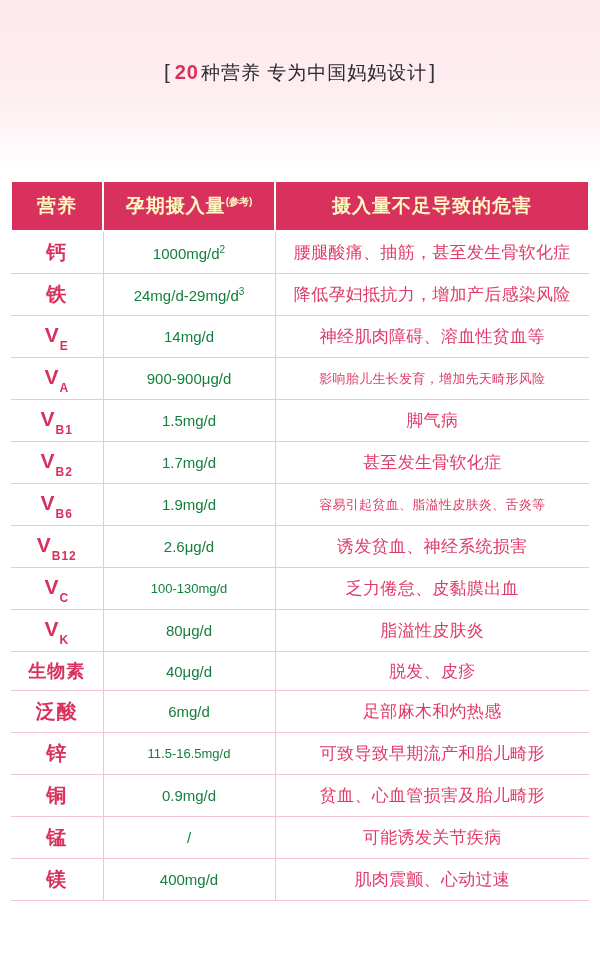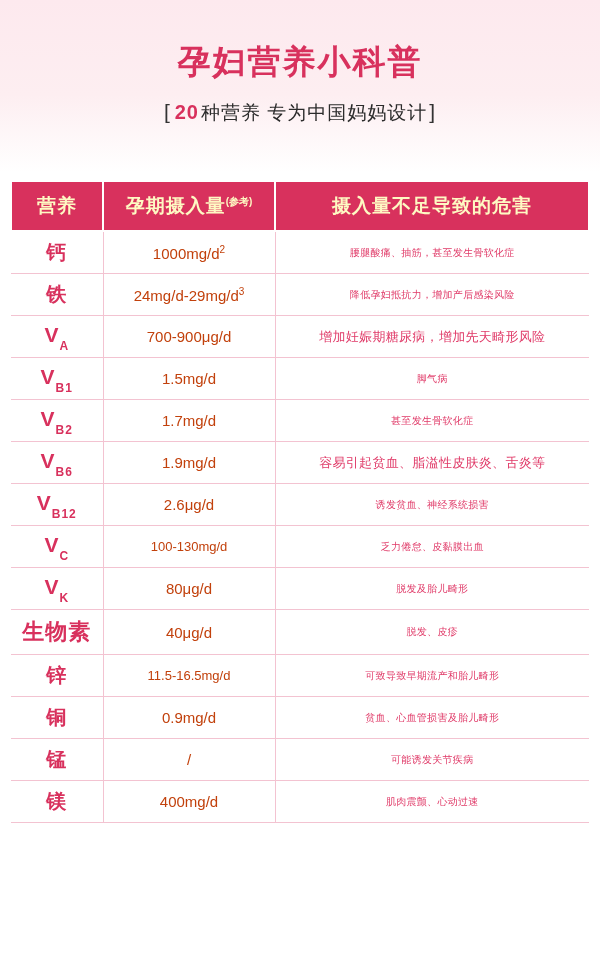--- a/index.html
+++ b/index.html
@@ -86,30 +86,30 @@
     padding: 7px 3px;
     vertical-align: middle;
   }
   td.name {
     color: #d8315d;
     font-weight: bold;
     font-size: 20px;
     border-right: 1px solid #f3c3d1;
     letter-spacing: 1px;
   }
-  td.name.small { font-size: 22px; font-family: Liberation Mono, monospace; }
+  td.name.small { font-size: 18px; font-family: Liberation Mono, monospace; }
   td.amount {
-    color: #c2410c;
+    color: #15803d;
     font-size: 15px;
     border-right: 1px solid #f3c3d1;
   }
   td.amount.tiny { font-size: 13px; text-align: center; }
   td.harm {
     color: #e03a68;
-    font-size: 10px;
+    font-size: 17px;
     letter-spacing: 0.3px;
   }
   td.harm.tiny { font-size: 13px; }
   .vit { position: relative; display: inline-block; }
   .vit .base { font-size: 21px; font-weight: bold; }
   .vit .sub {
     font-size: 12px;
     font-weight: bold;
     vertical-align: sub;
     position: relative;
@@ -117,21 +117,20 @@
     left: 0px;
   }
   sup.s { font-size: 10px; vertical-align: super; }
 </style>
 </head>
 <body>
 
 <div class="page">
 
   <div class="header">
-    <h1 class="main-title">孕妇营养小科普</h1>
     <div class="subtitle-wrap">
       <span class="brk">[</span><span class="subtitle-num">20</span><span>种营养</span>&nbsp;<span>专为中国妈妈设计</span><span class="brk">]</span>
     </div>
   </div>
 
   <div class="table-wrap">
     <table class="nutri">
       <thead>
         <tr>
           <th class="c1">营养</th>
@@ -144,23 +143,28 @@
             <td class="name">钙</td>
             <td class="amount">1000mg/d<sup class="s">2</sup></td>
             <td class="harm">腰腿酸痛、抽筋，甚至发生骨软化症</td>
           </tr>
           <tr>
             <td class="name">铁</td>
             <td class="amount">24mg/d-29mg/d<sup class="s">3</sup></td>
             <td class="harm">降低孕妇抵抗力，增加产后感染风险</td>
           </tr>
           <tr>
+            <td class="name"><span class="vit"><span class="base">V</span><span class="sub">E</span></span></td>
+            <td class="amount">14mg/d</td>
+            <td class="harm">神经肌肉障碍、溶血性贫血等</td>
+          </tr>
+          <tr>
             <td class="name"><span class="vit"><span class="base">V</span><span class="sub">A</span></span></td>
-            <td class="amount">700-900μg/d</td>
-            <td class="harm tiny">增加妊娠期糖尿病，增加先天畸形风险</td>
+            <td class="amount">900-900μg/d</td>
+            <td class="harm tiny">影响胎儿生长发育，增加先天畸形风险</td>
           </tr>
           <tr>
             <td class="name"><span class="vit"><span class="base">V</span><span class="sub">B1</span></span></td>
             <td class="amount">1.5mg/d</td>
             <td class="harm">脚气病</td>
           </tr>
           <tr>
             <td class="name"><span class="vit"><span class="base">V</span><span class="sub">B2</span></span></td>
             <td class="amount">1.7mg/d</td>
             <td class="harm">甚至发生骨软化症</td>
@@ -176,28 +180,33 @@
             <td class="harm">诱发贫血、神经系统损害</td>
           </tr>
           <tr>
             <td class="name"><span class="vit"><span class="base">V</span><span class="sub">C</span></span></td>
             <td class="amount tiny">100-130mg/d</td>
             <td class="harm">乏力倦怠、皮黏膜出血</td>
           </tr>
           <tr>
             <td class="name"><span class="vit"><span class="base">V</span><span class="sub">K</span></span></td>
             <td class="amount">80μg/d</td>
-            <td class="harm">脱发及胎儿畸形</td>
+            <td class="harm">脂溢性皮肤炎</td>
           </tr>
           <tr>
             <td class="name small">生物素</td>
             <td class="amount">40μg/d</td>
             <td class="harm">脱发、皮疹</td>
           </tr>
           <tr>
+            <td class="name">泛酸</td>
+            <td class="amount">6mg/d</td>
+            <td class="harm">足部麻木和灼热感</td>
+          </tr>
+          <tr>
             <td class="name">锌</td>
             <td class="amount tiny">11.5-16.5mg/d</td>
             <td class="harm">可致导致早期流产和胎儿畸形</td>
           </tr>
           <tr>
             <td class="name">铜</td>
             <td class="amount">0.9mg/d</td>
             <td class="harm">贫血、心血管损害及胎儿畸形</td>
           </tr>
           <tr>

